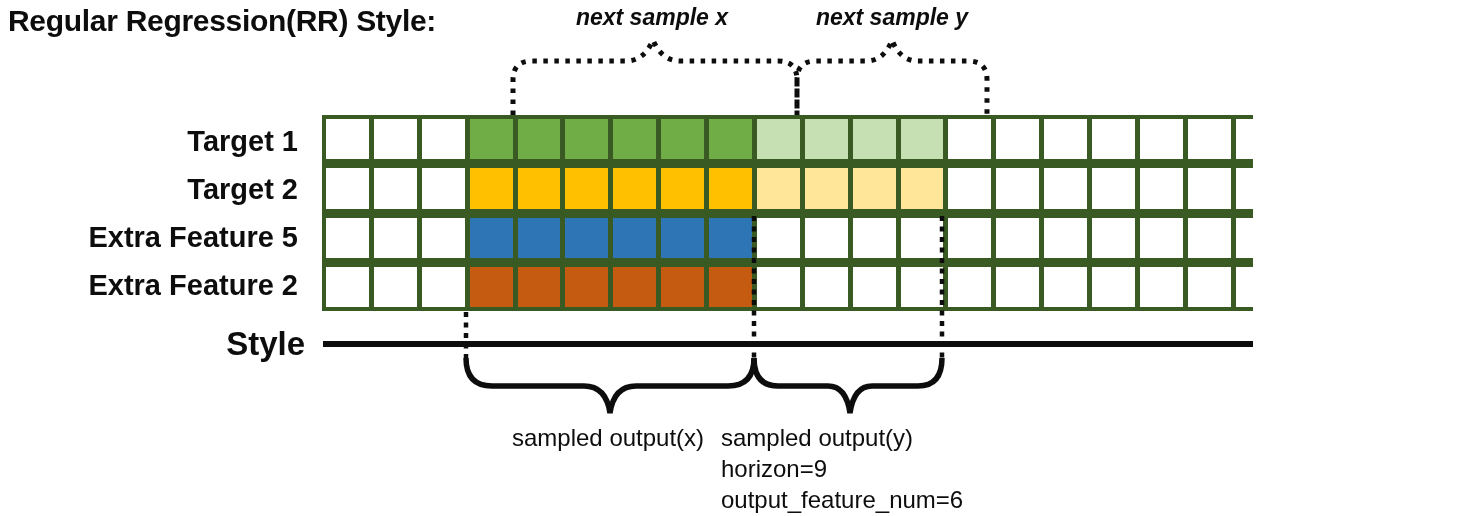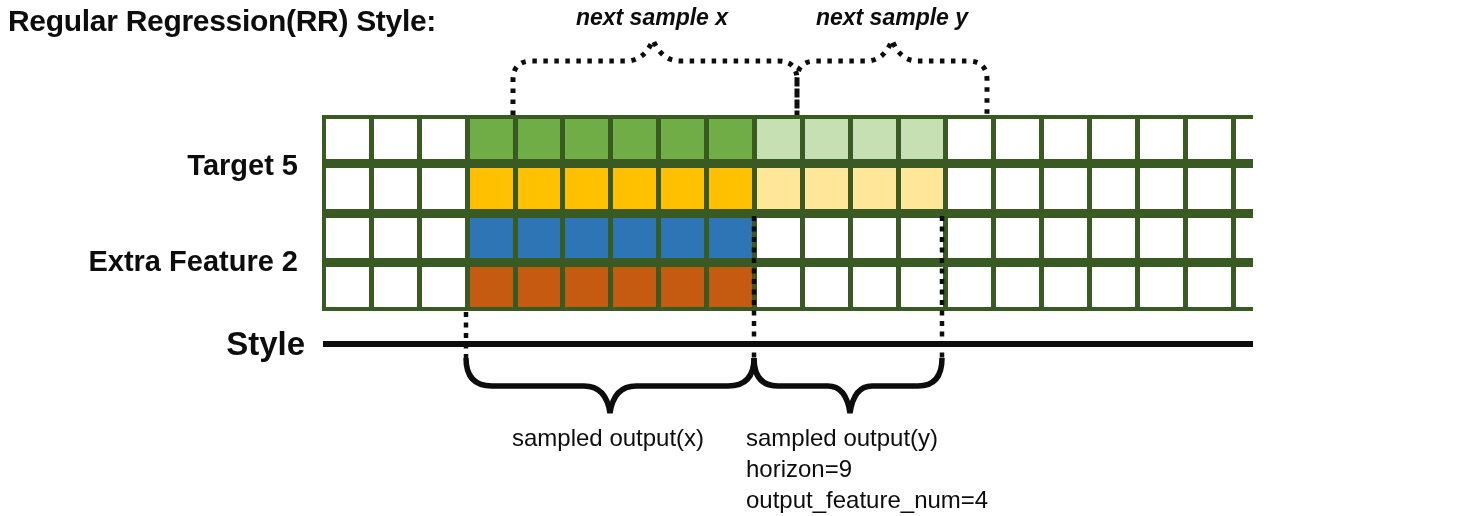--- a/index.html
+++ b/index.html
@@ -33,34 +33,36 @@
   .time-label{
     position:absolute; left:160px; top:325px; width:145px; text-align:right;
     font-size:33px; font-weight:700;
   }
   .overlay{ position:absolute; left:0; top:0; pointer-events:none; }
   .sample-text{
     position:absolute; top:422px; font-size:24px; line-height:31px;
     font-weight:400; white-space:nowrap;
   }
   .sample-text.left{ left:512px; }
-  .sample-text.right{ left:746px; }
+  .sample-text.right{ left:721px; }
 </style>
 </head>
 <body>
 
 <div class="canvas">
 
   <div class="title">Regular Regression(RR) Style:</div>
 
   <div class="brace-label" style="left:892px;">next sample y</div>
   <div class="brace-label" style="left:652px;">next sample x</div>
 
   <div class="row-labels">
-      <div class="row-label">Target 5</div>
+      <div class="row-label">Target 1</div>
+      <div class="row-label">Target 2</div>
+      <div class="row-label">Extra Feature 5</div>
       <div class="row-label">Extra Feature 2</div>
     </div>
 
   <div class="grid" style="background: rgb(58, 90, 35); grid-template-columns: repeat(24, 1fr); grid-template-rows: repeat(4, 1fr);">
       <div class="cell" style="background: rgb(255, 255, 255);"></div>
       <div class="cell" style="background: rgb(255, 255, 255);"></div>
       <div class="cell" style="background: rgb(255, 255, 255);"></div>
       <div class="cell" style="background: rgb(112, 173, 71);"></div>
       <div class="cell" style="background: rgb(112, 173, 71);"></div>
       <div class="cell" style="background: rgb(112, 173, 71);"></div>
@@ -175,16 +177,16 @@
 
     <path d="M 754 358 Q 754 386 778 386 L 828 386 Q 846 386 850 413 Q 854 386 872 386 L 918 386 Q 942 386 942 358" fill="none" stroke="#0d0d0d" stroke-width="5.5"></path>
   </svg>
 
   <div class="sample-text left">
       <div>sampled output(x)</div>
     </div>
   <div class="sample-text right">
       <div>sampled output(y)</div>
       <div>horizon=9</div>
-      <div>output_feature_num=4</div>
+      <div>output_feature_num=6</div>
     </div>
 
 </div>
 
 </body></html>

